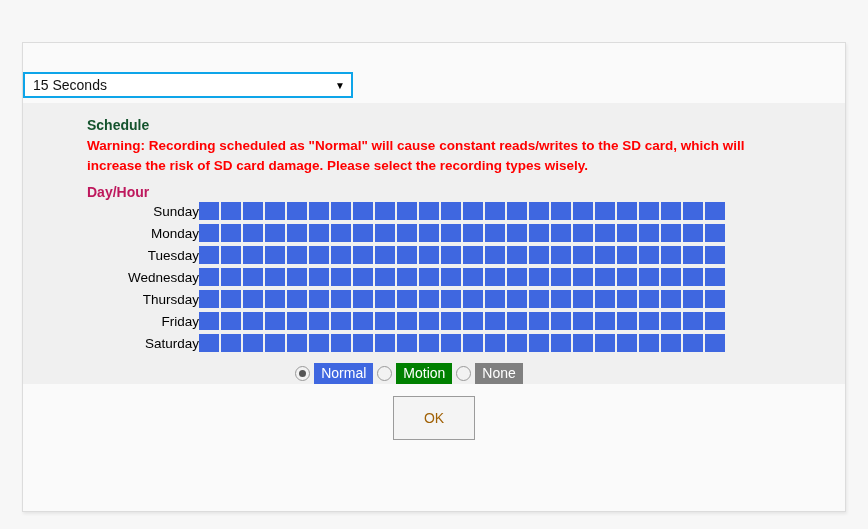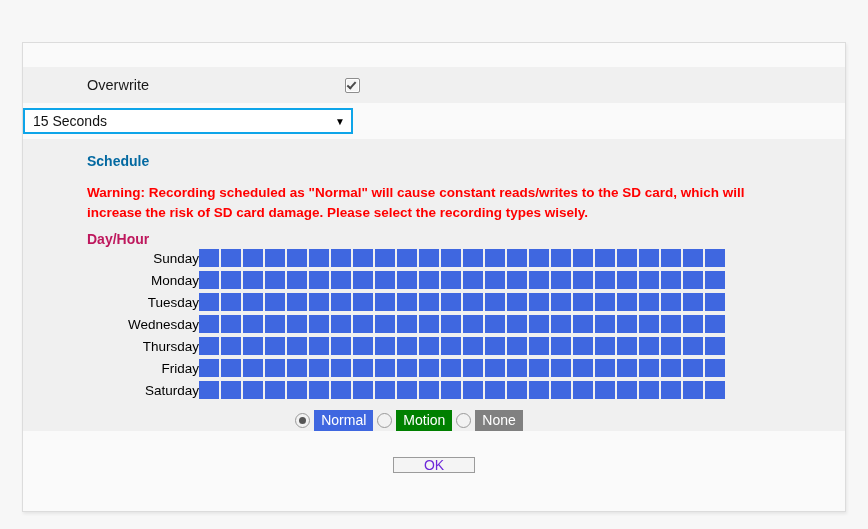--- a/index.html
+++ b/index.html
@@ -105,22 +105,22 @@
   #schedule {
     background: #f0f0f0;
     padding: 14px 0 0 0;
   }
   .sched-inner {
     padding-left: 64px;
   }
   .sched-title {
     font-size: 14px;
     font-weight: bold;
-    color: #0369a1;
-    margin-bottom: 14px;
+    color: #14532d;
+    margin-bottom: 3px;
   }
   .warning {
     color: #ff0000;
     font-weight: bold;
     font-size: 13.5px;
     line-height: 20px;
     width: 700px;
     margin-bottom: 6px;
   }
 
@@ -224,45 +224,39 @@
   
   #footer {
     background: #fafafa;
     height: 68px;
     display: flex;
     align-items: center;
     justify-content: center;
   }
   .ok-btn {
     width: 82px;
-    height: 16px;
+    height: 44px;
     background: #f4f4f4;
     border: 1px solid #9b9b9b;
     font-size: 14px;
-    color: #6d28d9;
+    color: #a16207;
     font-family: "Liberation Sans", sans-serif;
     cursor: pointer;
     display: flex;
     align-items: center;
     justify-content: center;
   }
 </style>
 </head>
 <body>
 
 <div id="panel">
 
   <div class="spacer-top"></div>
 
-  <div class="row alt">
-    <div class="row-label">Overwrite</div>
-    <div class="row-field">
-      <span class="checkbox"></span>
-    </div>
-  </div>
 
   <div class="row plain">
     <div class="row-field">
       <div class="select">
         <span class="val">15 Seconds</span>
         <span class="arrow">▼</span>
       </div>
     </div>
   </div>
 

